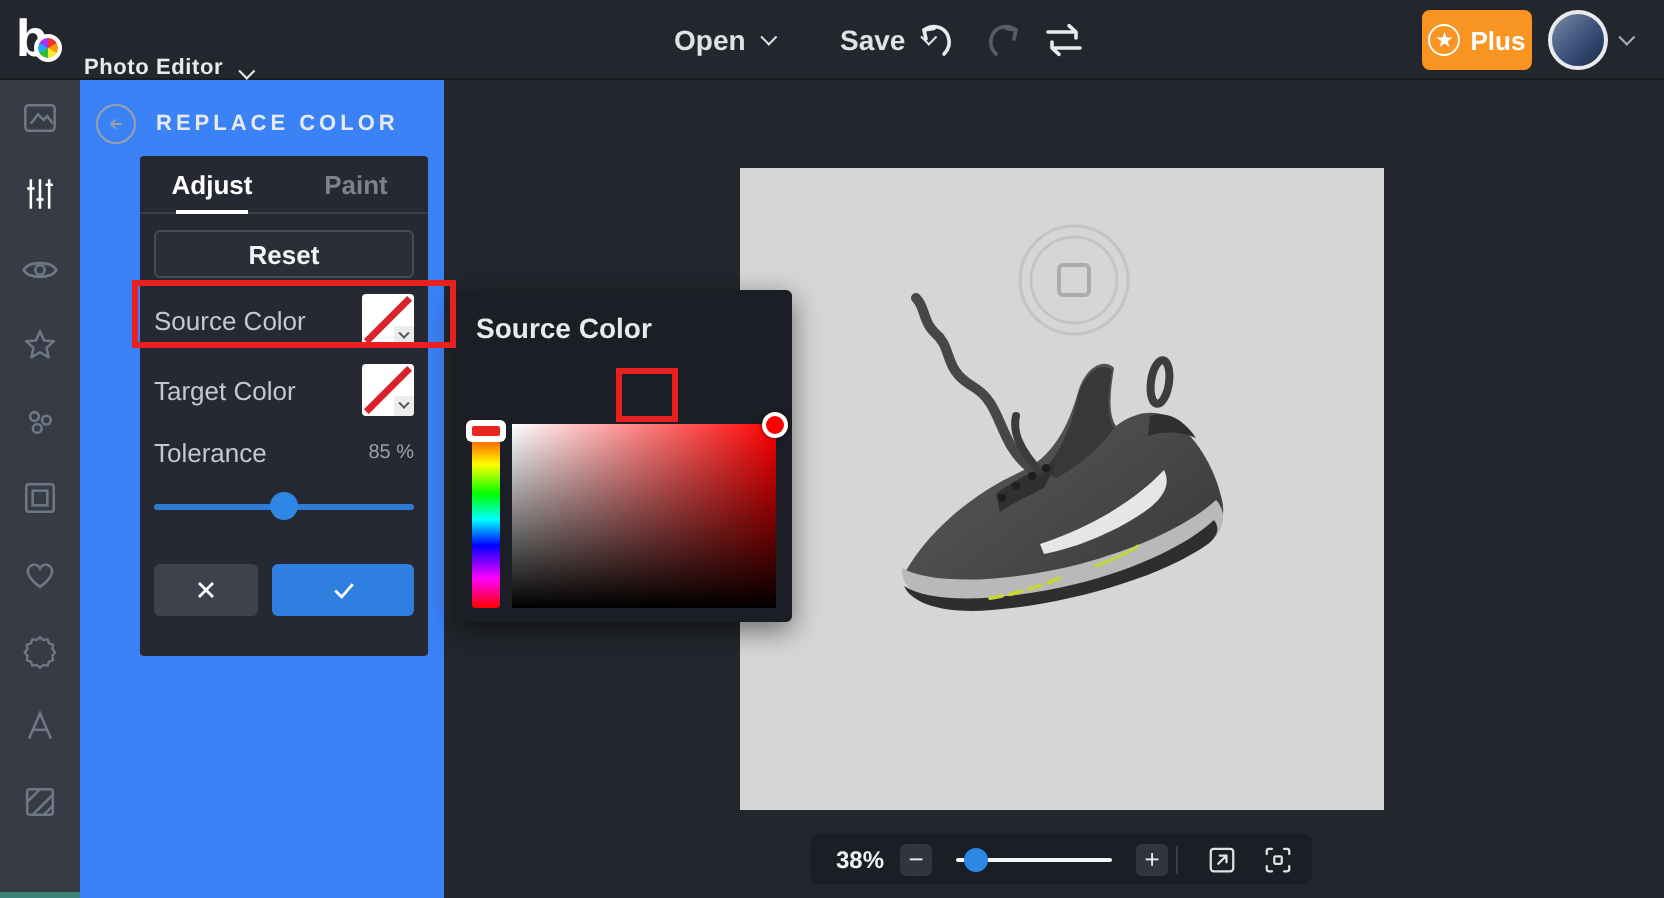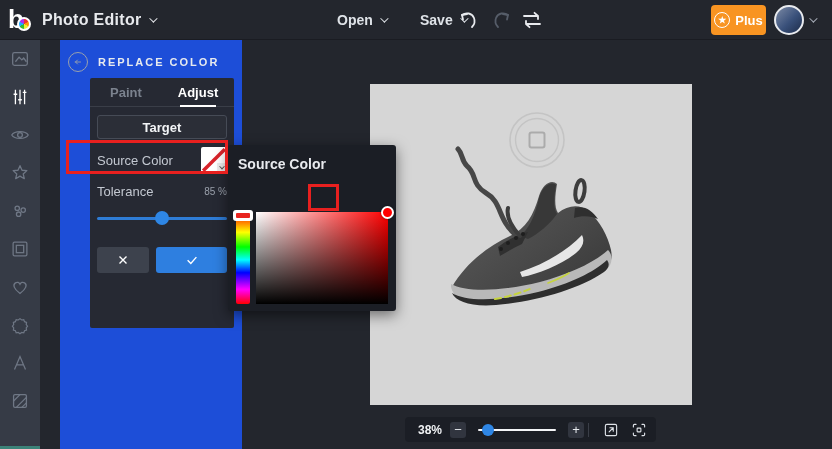--- a/index.html
+++ b/index.html
@@ -8,22 +8,22 @@
   #app { position:relative; width:832px; height:449px; background:#23262d; overflow:hidden; }
 
   
   .topbar { position:absolute; left:0; top:0; width:832px; height:40px; background:#23262d;
             border-bottom:1px solid #1a1c22; display:flex; align-items:center; z-index:5; }
   .logo { position:absolute; left:8px; top:7px; width:26px; height:26px; }
   .logo .b { color:#fff; font-size:26px; font-weight:bold; line-height:24px; }
   .logo .wheel { position:absolute; left:9px; top:10px; width:14px; height:14px; border-radius:50%;
             background:conic-gradient(#e33 0 60deg,#f90 60deg 120deg,#ee3 120deg 180deg,#3b3 180deg 240deg,#2af 240deg 300deg,#a3e 300deg 360deg);
             border:2px solid #fff; }
-  .menu-label { position:absolute; left:42px; top:0; height:40px; display:flex; align-items:center; gap:7px;
-            color:#e8eaee; font-size:16px; font-weight:bold; letter-spacing:.3px; cursor:default; }
+  .menu-label { position:absolute; left:42px; top:0; height:40px; display:flex; align-items:flex-end; gap:7px;
+            color:#e8eaee; font-size:11px; font-weight:bold; letter-spacing:.3px; cursor:default; }
   .chev { width:6px; height:6px; border-right:1.6px solid currentColor; border-bottom:1.6px solid currentColor;
             transform:rotate(45deg) translateY(-2px); display:inline-block; }
   .tb-btn { position:absolute; top:0; height:40px; display:flex; align-items:center; gap:7px;
             color:#dfe3e8; font-size:14px; font-weight:bold; }
   .tb-icon { position:absolute; top:8px; width:24px; height:24px; }
   .plus-btn { position:absolute; left:711px; top:5px; width:55px; height:30px; background:#f89422;
             border-radius:4px; display:flex; align-items:center; justify-content:center; gap:5px;
             color:#fff; font-size:13px; font-weight:bold; }
   .star-circ { width:16px; height:16px; border:1.5px solid #fff; border-radius:50%;
             display:flex; align-items:center; justify-content:center; font-size:9px; color:#fff; }
@@ -32,21 +32,21 @@
   .avatar-chev { position:absolute; left:809px; top:17px; color:#aab0bb; }
 
   
   .rail { position:absolute; left:0; top:40px; width:40px; height:409px; background:#363b46; z-index:4; }
   .rail .tool { width:40px; height:38px; display:flex; align-items:center; justify-content:center; color:#6f7785; }
   .rail .tool.active { color:#fff; }
   .rail svg { width:22px; height:22px; stroke:currentColor; fill:none; stroke-width:1.4; }
   .rail-accent { position:absolute; left:0; bottom:0; width:40px; height:3px; background:#3c8379; }
 
   
-  .panel { position:absolute; left:40px; top:40px; width:182px; height:409px; background:#1d4ed8; z-index:3;margin-left:20px; }
+  .panel { position:absolute; left:40px; top:40px; width:182px; height:409px; background:#3b82f6; z-index:3; }
   .panel-head { position:absolute; left:8px; top:12px; display:flex; align-items:center; gap:10px; }
   .back-btn { width:20px; height:20px; border:1.4px solid #99a1ad; border-radius:50%;
               display:flex; align-items:center; justify-content:center; color:#99a1ad; }
   .back-btn svg { width:12px; height:12px; stroke:currentColor; fill:none; stroke-width:1.8; }
   .panel-title { color:#e7eaee; font-size:11px; font-weight:bold; letter-spacing:2px; }
   .card { position:absolute; left:30px; top:38px; width:144px; height:250px; background:#262933; border-radius:2px; }
   .tabs { display:flex; height:29px; border-bottom:1px solid #3a3e48; }
   .tab { flex:1; display:flex; align-items:center; justify-content:center; font-size:13px; font-weight:bold;
          color:#7b828e; position:relative; }
   .tab.active { color:#fff; }
@@ -229,37 +229,48 @@
     <div class="panel-head">
       <div class="back-btn">
         <svg viewBox="0 0 24 24" stroke-linecap="round">
             <path d="M17 12 H7 M7 12 l4-4 M7 12 l4 4"></path>
           </svg>
       </div>
       <div class="panel-title">REPLACE COLOR</div>
     </div>
     <div class="card">
       <div class="tabs">
+        <div class="tab active">Adjust</div>
         <div class="tab">Paint</div>
-        <div class="tab active">Adjust</div>
-      </div>
-      <div class="reset-btn">Target</div>
+      </div>
+      <div class="reset-btn">Reset</div>
 
       <div class="color-row">
         <span class="row-label">Source Color</span>
         <div class="swatch">
           <svg viewBox="0 0 24 24">
               <line x1="22" y1="2" x2="2" y2="22" stroke="#d8232a" stroke-width="3.2"></line>
             </svg>
           <span class="corner">
               <span class="chev"></span>
             </span>
         </div>
       </div>
 
+      <div class="color-row">
+        <span class="row-label">Target Color</span>
+        <div class="swatch">
+          <svg viewBox="0 0 24 24">
+              <line x1="22" y1="2" x2="2" y2="22" stroke="#d8232a" stroke-width="3.2"></line>
+            </svg>
+          <span class="corner">
+              <span class="chev"></span>
+            </span>
+        </div>
+      </div>
 
       <div class="tol-row">
         <span class="row-label">Tolerance</span>
         <span class="tol-val">85 %</span>
       </div>
       <div class="slider">
         <div class="track"></div>
         <div class="handle" style="left:calc(50% - 7px);"></div>
       </div>
 

